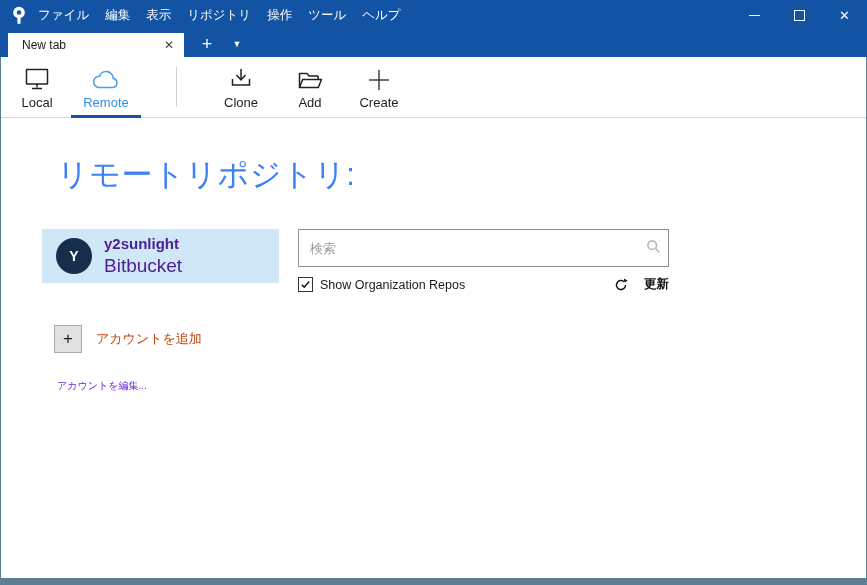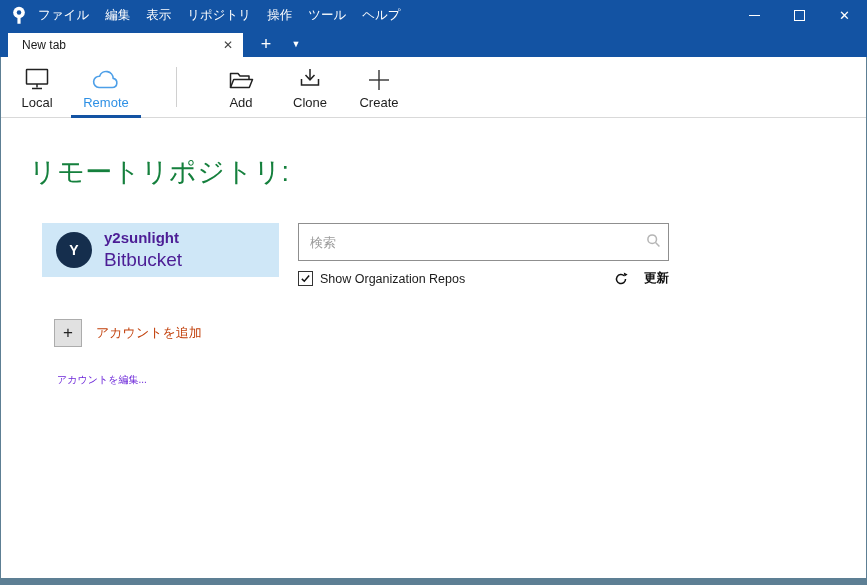--- a/index.html
+++ b/index.html
@@ -13,40 +13,40 @@
   .logo{width:22px;height:22px;margin-left:8px;display:flex;align-items:center;justify-content:center;}
   .menus{display:flex;margin-left:0;}
   .menu-item{padding:0 8px;line-height:30px;font-size:12.5px;color:#fff;cursor:default;}
   .win-controls{margin-left:auto;display:flex;height:30px;}
   .ctrl{width:45px;height:30px;display:flex;align-items:center;justify-content:center;color:#fff;font-size:12px;}
   .min-glyph{width:11px;height:1px;background:#fff;}
   .max-glyph{width:9px;height:9px;border:1px solid #fff;}
   .close-glyph{font-size:13px;line-height:1;}
   
   .tabbar{flex:0 0 27px;background:#1353a3;display:flex;align-items:flex-end;}
-  .tab{margin-left:8px;width:235px;height:24px;background:#fff;display:flex;align-items:center;
+  .tab{margin-left:8px;width:176px;height:24px;background:#fff;display:flex;align-items:center;
        padding:0 8px 0 14px;box-sizing:border-box;font-size:12px;color:#1a1a1a;}
   .tab-label{flex:1;}
   .tab-close{color:#444;font-size:12px;padding:0 2px;}
   .newtab-btn{width:34px;height:26px;color:#fff;font-size:18px;font-weight:300;display:flex;
               align-items:center;justify-content:center;margin-left:6px;}
   .tab-dropdown{width:26px;height:26px;color:#fff;font-size:9px;display:flex;align-items:center;justify-content:center;}
   
   .body{flex:1;display:flex;flex-direction:column;border-left:1px solid #5d7f94;border-right:1px solid #5d7f94;min-height:0;}
   .toolbar{flex:0 0 60px;background:#fff;border-bottom:1px solid #d9d9d9;display:flex;align-items:center;padding-left:5px;box-sizing:border-box;}
   .tool{width:62px;height:60px;display:flex;flex-direction:column;align-items:center;justify-content:center;
         position:relative;color:#1e1e1e;margin-right:7px;}
   .tool .ticon{height:27px;display:flex;align-items:flex-end;justify-content:center;}
   .tool-label{font-size:13px;margin-top:3px;}
   .tool.remote{color:#2e90e5;}
   .remote-underline{position:absolute;bottom:-1px;left:-4px;right:-4px;height:3px;background:#1353a3;}
   .tb-sep{width:1px;height:40px;background:#d0d0d0;margin-left:32px;margin-right:33px;}
   
   .content{flex:1;background:#fff;min-height:0;}
-  .page-title{margin:36px 0 0 28px;font-size:27px;font-weight:400;color:#15803d;letter-spacing:0.5px;}
+  .page-title{margin:36px 0 0 56px;font-size:31px;font-weight:400;color:#3b82f6;letter-spacing:0.5px;}
   .row{display:flex;margin:33px 0 0 41px;}
   .account-card{width:237px;height:54px;background:#cfe7f7;display:flex;align-items:center;
                 padding-left:14px;box-sizing:border-box;}
   .avatar{width:36px;height:36px;border-radius:50%;background:#152e4d;color:#fff;font-size:14px;
           font-weight:700;display:flex;align-items:center;justify-content:center;flex:0 0 36px;}
   .account-text{margin-left:12px;color:#4c1d95;}
   .account-name{font-size:15px;font-weight:700;line-height:1.25;}
   .account-service{font-size:19px;line-height:1.25;}
   .right-col{margin-left:19px;width:371px;}
   .searchbox{height:38px;border:1px solid #8f8f8f;background:#fff;display:flex;align-items:center;
@@ -128,36 +128,36 @@
           <svg width="30" height="24" viewBox="0 0 30 24" fill="none" stroke="#4d9fe8" stroke-width="1.6">
             <path d="M8 19.5h13.3a4.6 4.6 0 0 0 .9-9.1A7 7 0 0 0 8.6 8.2 5.4 5.4 0 0 0 8 19.5z"></path>
           </svg>
         </span>
         <span class="tool-label">Remote</span>
         <span class="remote-underline"></span>
       </div>
       <div class="tb-sep"></div>
       <div class="tool">
         <span class="ticon">
-          <svg width="28" height="24" viewBox="0 0 28 24" fill="none" stroke="#222" stroke-width="1.5" stroke-linejoin="round">
-            <path d="M3.5 19.5 V5.5 h7.5 l2 2.5 h9 v3.5"></path>
-            <path d="M3.5 19.5 l3.2-8 h18.8 l-3.2 8 z"></path>
-          </svg>
-        </span>
-        <span class="tool-label">Add</span>
-      </div>
-      <div class="tool">
-        <span class="ticon">
           <svg width="26" height="26" viewBox="0 0 26 26" fill="none" stroke="#222" stroke-width="1.5">
             <line x1="13" y1="3" x2="13" y2="13"></line>
             <path d="M8.5 9 L13 13.8 L17.5 9"></path>
             <path d="M4.5 13 v6 h17 v-6"></path>
           </svg>
         </span>
         <span class="tool-label">Clone</span>
+      </div>
+      <div class="tool">
+        <span class="ticon">
+          <svg width="28" height="24" viewBox="0 0 28 24" fill="none" stroke="#222" stroke-width="1.5" stroke-linejoin="round">
+            <path d="M3.5 19.5 V5.5 h7.5 l2 2.5 h9 v3.5"></path>
+            <path d="M3.5 19.5 l3.2-8 h18.8 l-3.2 8 z"></path>
+          </svg>
+        </span>
+        <span class="tool-label">Add</span>
       </div>
       <div class="tool">
         <span class="ticon">
           <svg width="24" height="24" viewBox="0 0 24 24" fill="none" stroke="#333" stroke-width="1.4">
             <line x1="12" y1="2" x2="12" y2="22"></line>
             <line x1="2" y1="12" x2="22" y2="12"></line>
           </svg>
         </span>
         <span class="tool-label">Create</span>
       </div>

